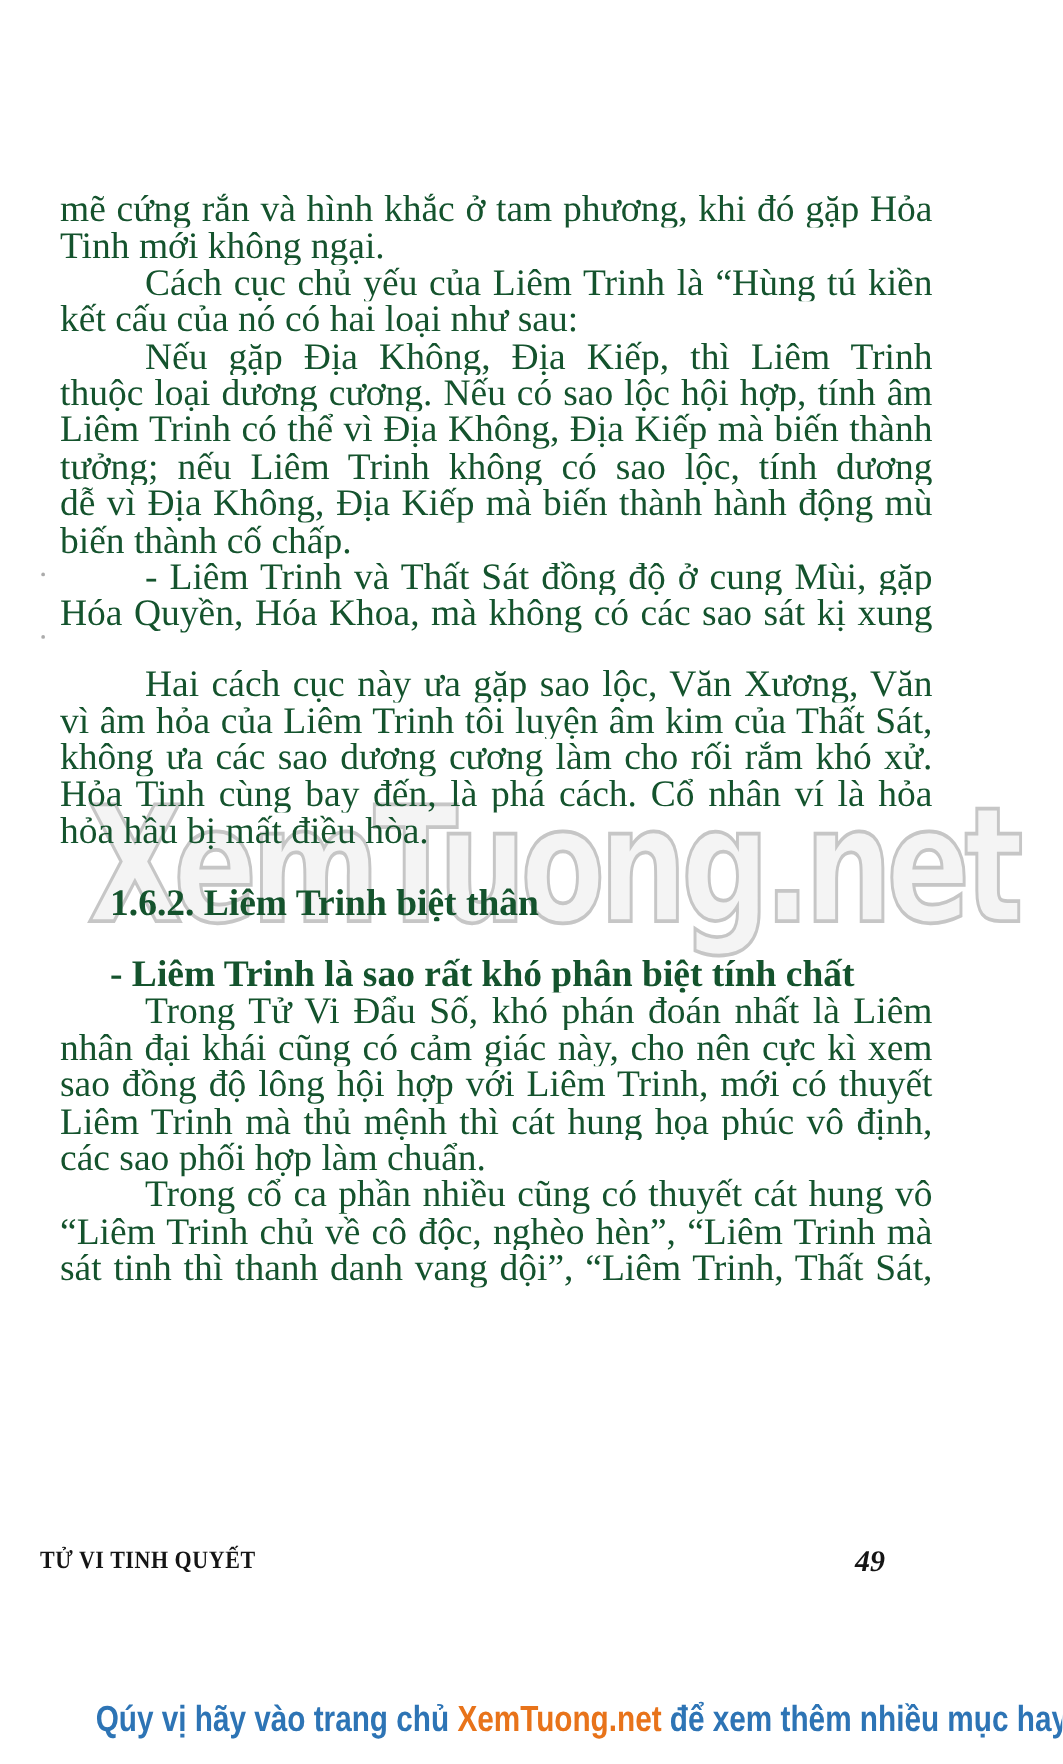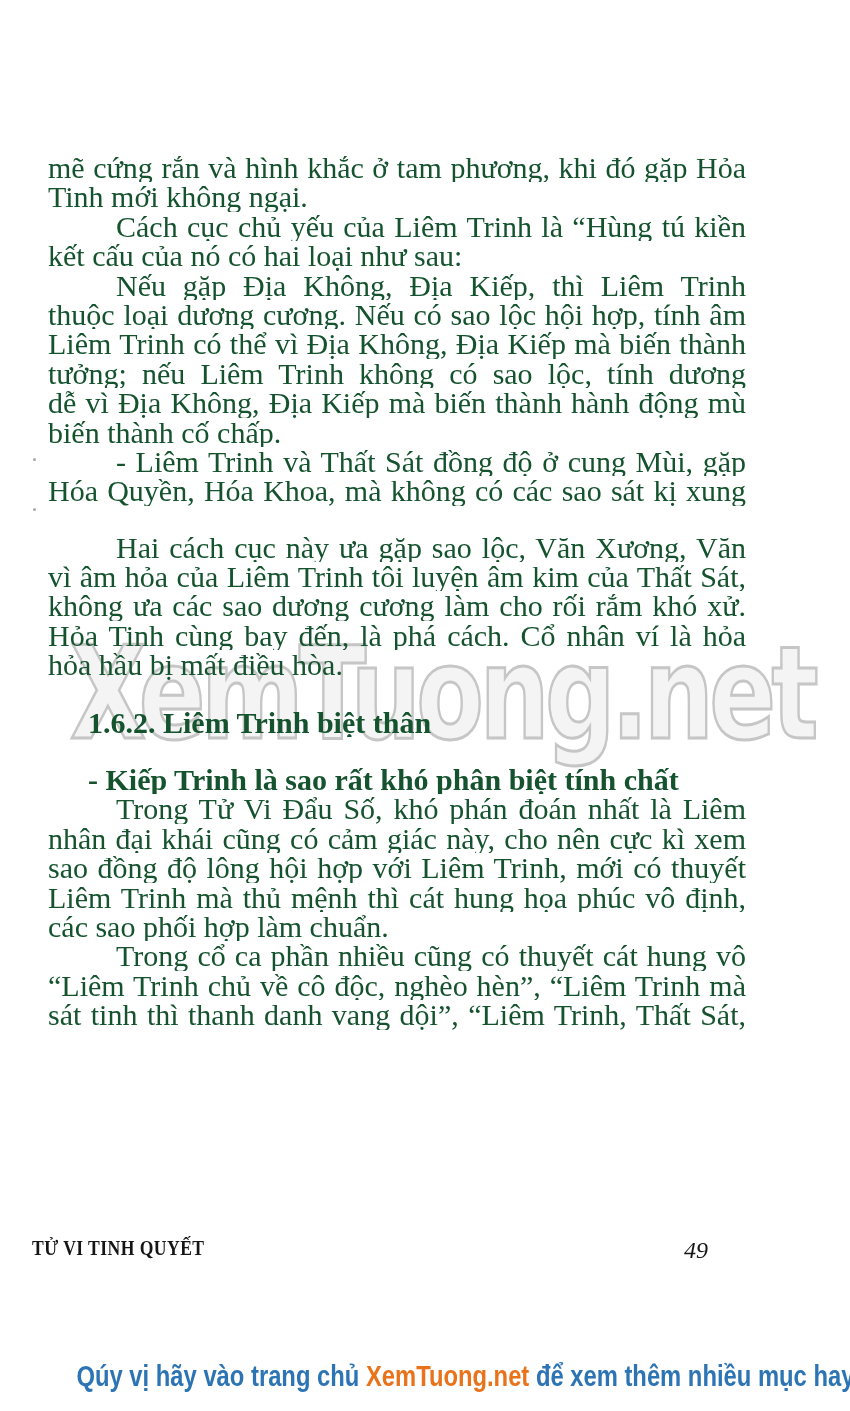--- a/index.html
+++ b/index.html
@@ -35,21 +35,21 @@
   .running-footer{
     position:absolute;left:32px;top:1237px;width:676px;height:28px;z-index:2;
   }
   .book-title{
     position:absolute;left:0;top:0;
     font-weight:bold;font-size:20px;letter-spacing:0.5px;
     transform:scaleX(0.88);transform-origin:left center;white-space:nowrap;
   }
   .page-number{
     position:absolute;right:0;top:0;
-    font-weight:normal;font-style:italic;font-size:24px;
+    font-weight:bold;font-style:italic;font-size:24px;
   }
   
   .promo-banner{
     position:absolute;left:0;top:1360px;width:850px;height:44px;z-index:2;
     text-align:center;font-family:"Liberation Sans",sans-serif;
     font-size:29px;font-weight:bold;white-space:nowrap;
     transform:scaleX(0.82);transform-origin:center;
   }
   .promo-banner .site{cursor:pointer;}
   
@@ -93,21 +93,21 @@
         <div class="line">không ưa các sao dương cương làm cho rối rắm khó xử. Lại sợ có</div>
         <div class="line">Hỏa Tinh cùng bay đến, là phá cách. Cổ nhân ví là hỏa luyện kim,</div>
         <div class="line lastline">hỏa hầu bị mất điều hòa.</div>
       </div>
       <div class="gap" style="height: 28px;"></div>
       <div class="h-block">
         <div class="line">1.6.2. Liêm Trinh biệt thân</div>
       </div>
       <div class="gap" style="height: 28px;"></div>
       <div class="h-block">
-        <div class="line">- Kiếp Trinh là sao rất khó phân biệt tính chất</div>
+        <div class="line">- Liêm Trinh là sao rất khó phân biệt tính chất</div>
       </div>
       <div class="p-block indent">
         <div class="line">Trong Tử Vi Đẩu Số, khó phán đoán nhất là Liêm Trinh. Cổ</div>
         <div class="line">nhân đại khái cũng có cảm giác này, cho nên cực kì xem trọng các</div>
         <div class="line">sao đồng độ lông hội hợp với Liêm Trinh, mới có thuyết “Gặp nó thì</div>
         <div class="line">Liêm Trinh mà thủ mệnh thì cát hung họa phúc vô định, cần phải lấy</div>
         <div class="line lastline">các sao phối hợp làm chuẩn.</div>
       </div>
       <div class="p-block indent">
         <div class="line">Trong cổ ca phần nhiều cũng có thuyết cát hung vô định, như</div>

